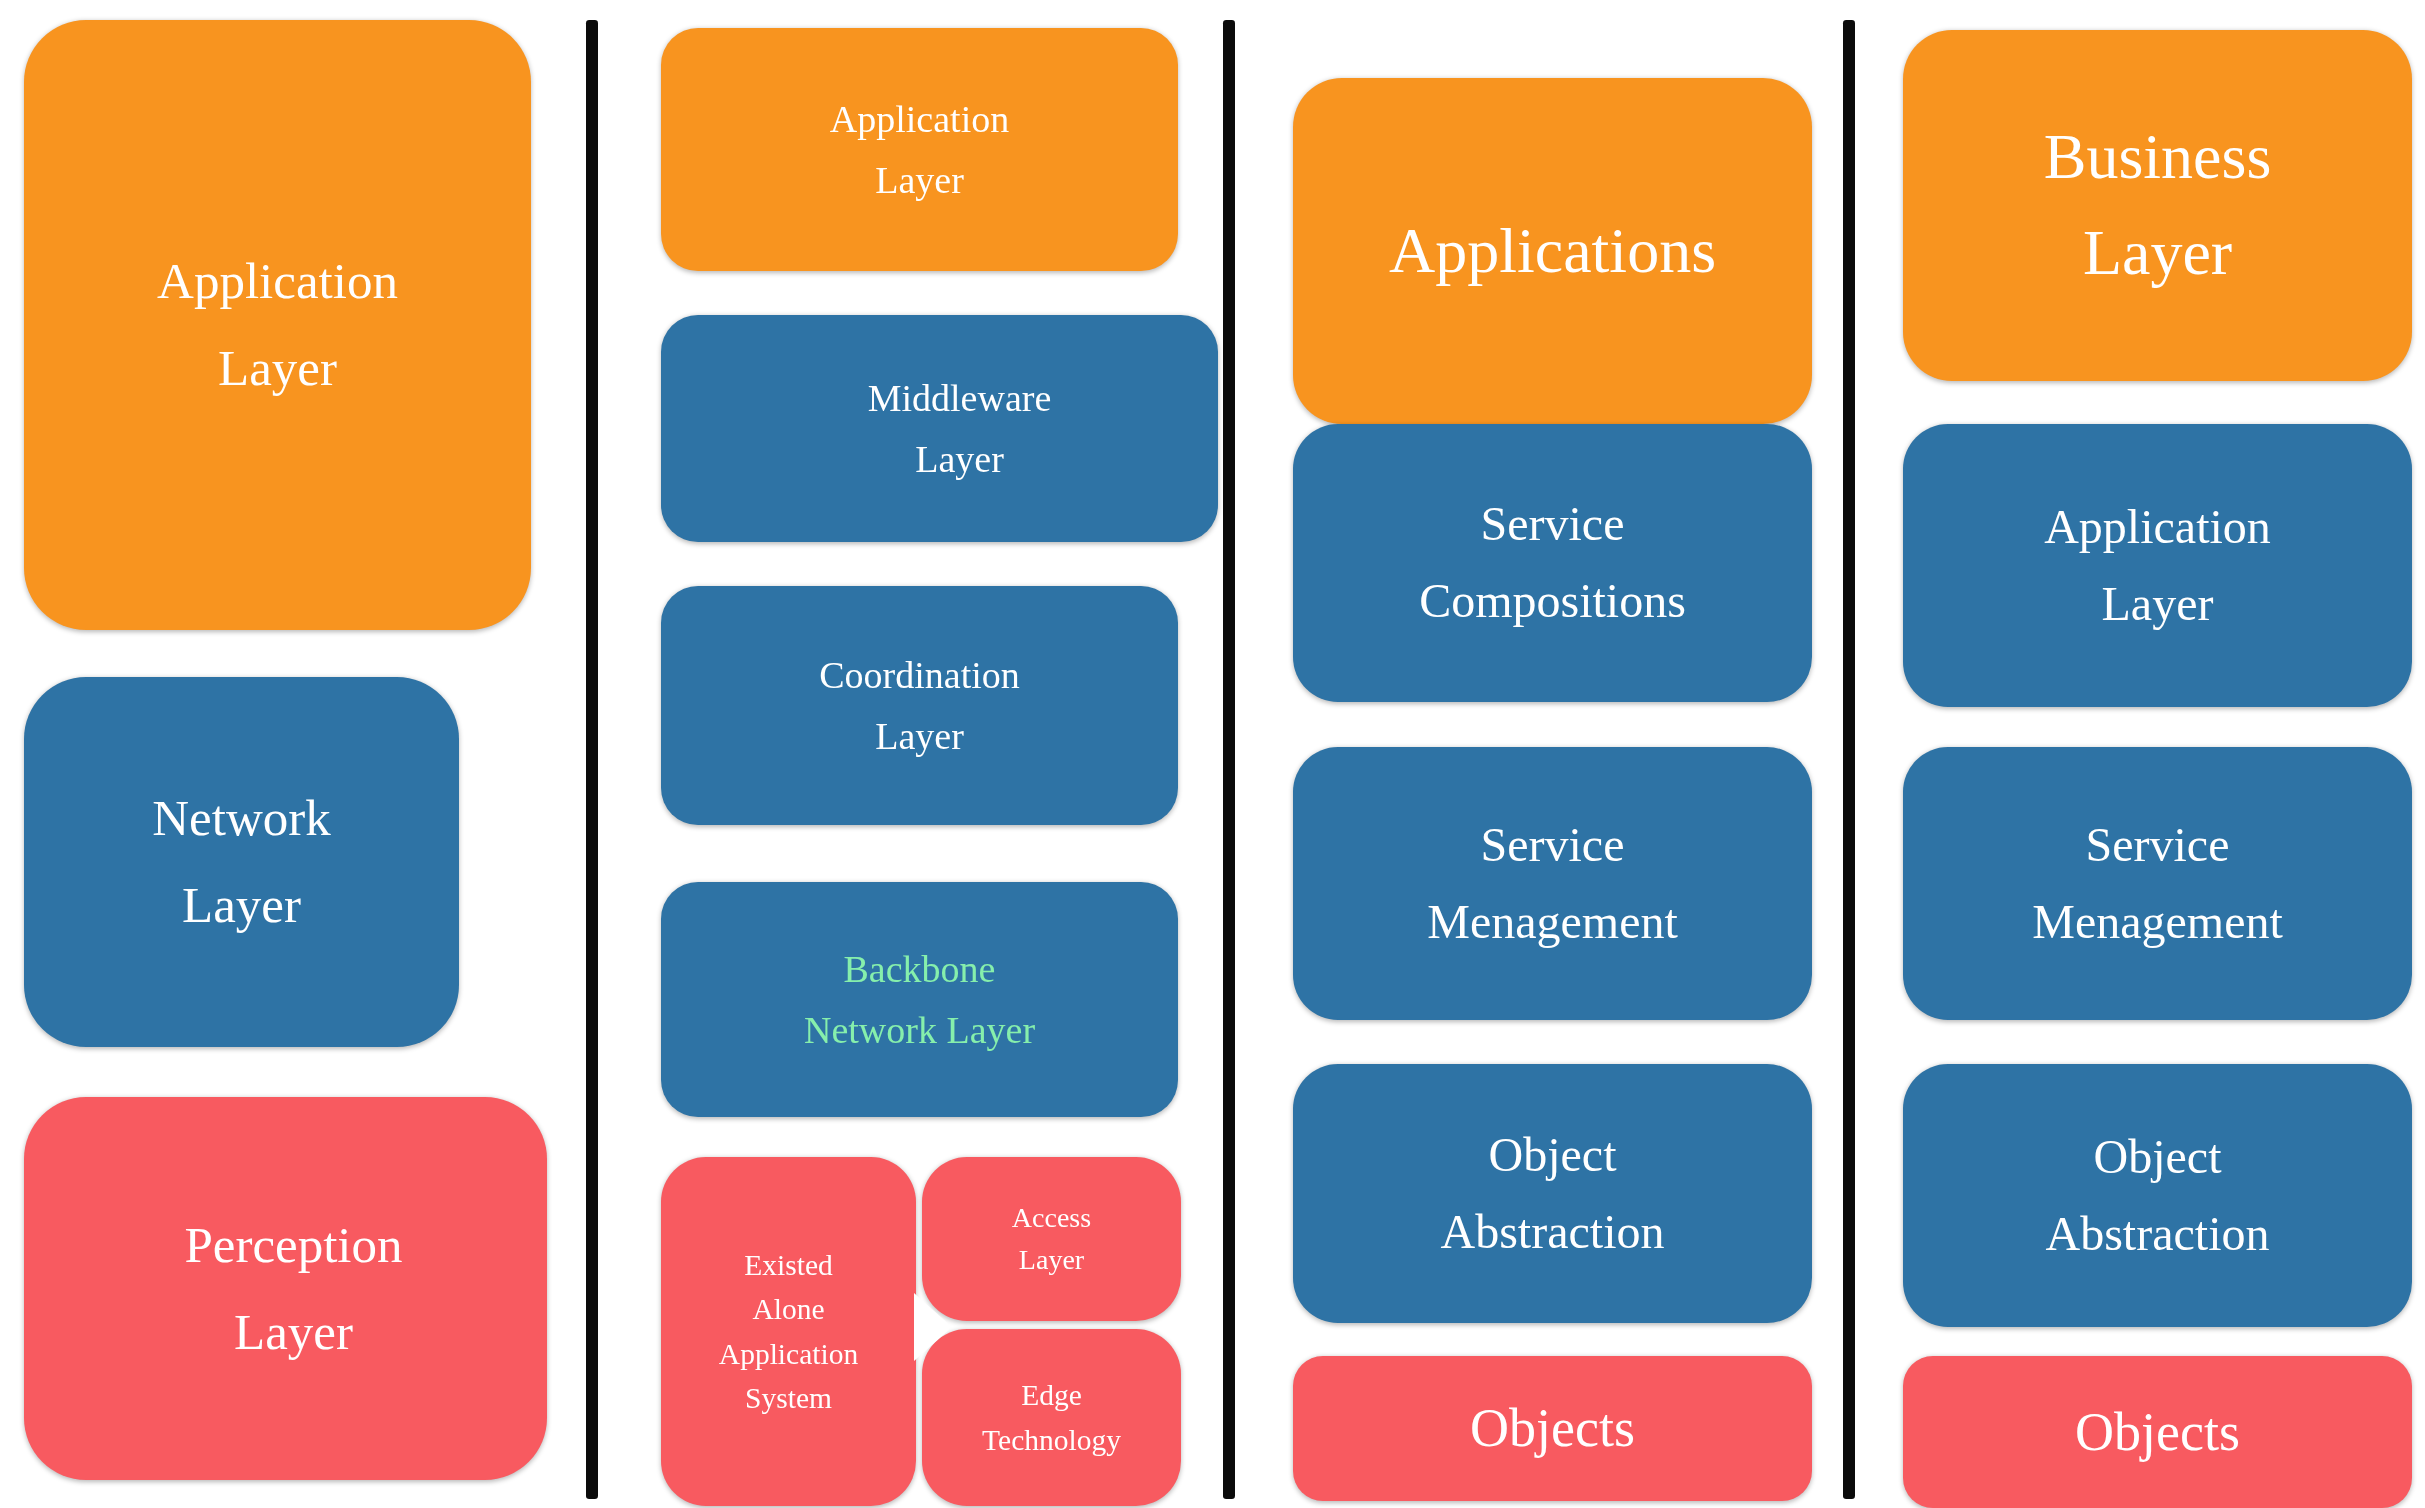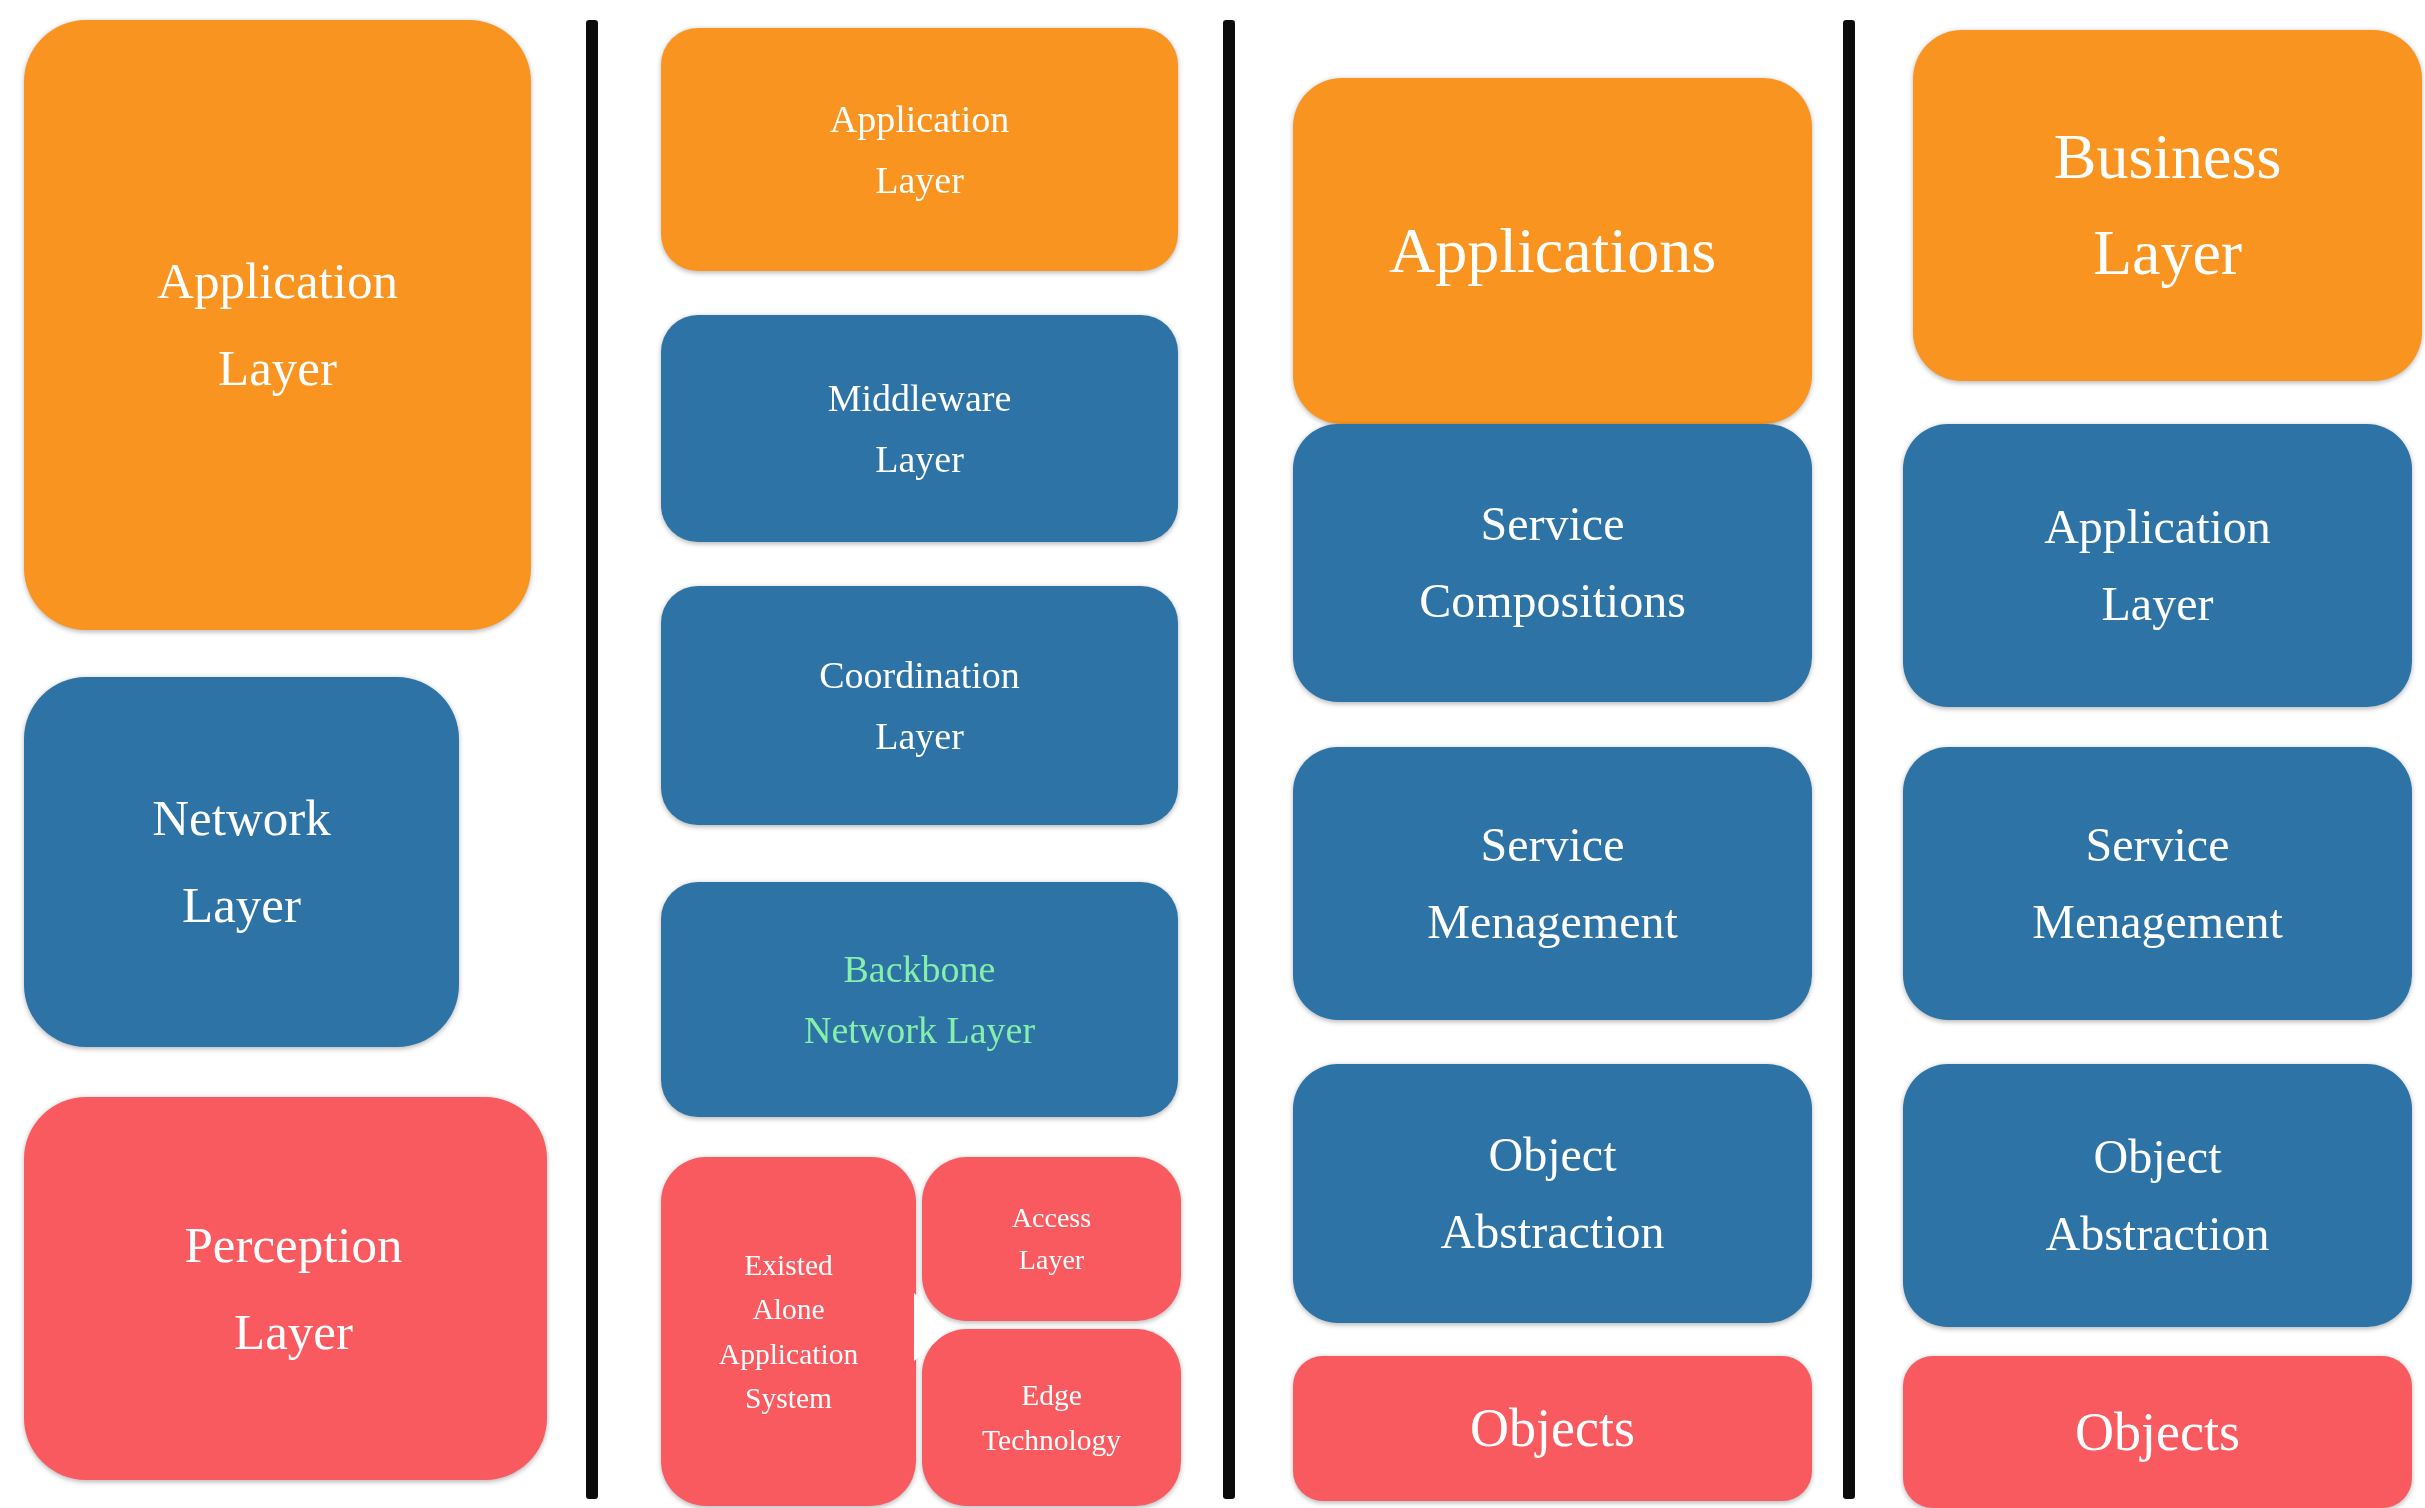--- a/index.html
+++ b/index.html
@@ -71,21 +71,21 @@
   </div>
   <div class="box c1b2" style="background: rgb(248, 90, 96);">
     <span class="lbl" style="color: rgb(255, 255, 255);">Perception
 Layer</span>
   </div>
 
   <div class="box c2b0" style="background: rgb(248, 148, 31);">
     <span class="lbl" style="color: rgb(255, 255, 255);">Application
 Layer</span>
   </div>
-  <div class="box c2b1" style="background: rgb(46, 115, 165);">
+  <div class="box c2b1" style="background: rgb(46, 115, 165); padding-left: 40px;">
     <span class="lbl" style="color: rgb(255, 255, 255);">Middleware
 Layer</span>
   </div>
   <div class="box c2b2" style="background: rgb(46, 115, 165);">
     <span class="lbl" style="color: rgb(255, 255, 255);">Coordination
 Layer</span>
   </div>
   <div class="box c2b3" style="background: rgb(46, 115, 165);">
     <span class="lbl" style="color: #86efac;">Backbone
 Network Layer</span>
@@ -118,21 +118,21 @@
 Menagement</span>
   </div>
   <div class="box c3b3" style="background: rgb(46, 115, 165);">
     <span class="lbl" style="color: rgb(255, 255, 255);">Object
 Abstraction</span>
   </div>
   <div class="box c3b4" style="background: rgb(248, 90, 96);">
     <span class="lbl" style="color: rgb(255, 255, 255);">Objects</span>
   </div>
 
-  <div class="box c4b0" style="background: rgb(248, 148, 31); margin-left: 10px;">
+  <div class="box c4b0" style="background: rgb(248, 148, 31);">
     <span class="lbl" style="color: rgb(255, 255, 255);">Business
 Layer</span>
   </div>
   <div class="box c4b1" style="background: rgb(46, 115, 165);">
     <span class="lbl" style="color: rgb(255, 255, 255);">Application
 Layer</span>
   </div>
   <div class="box c4b2" style="background: rgb(46, 115, 165);">
     <span class="lbl" style="color: rgb(255, 255, 255);">Service
 Menagement</span>

